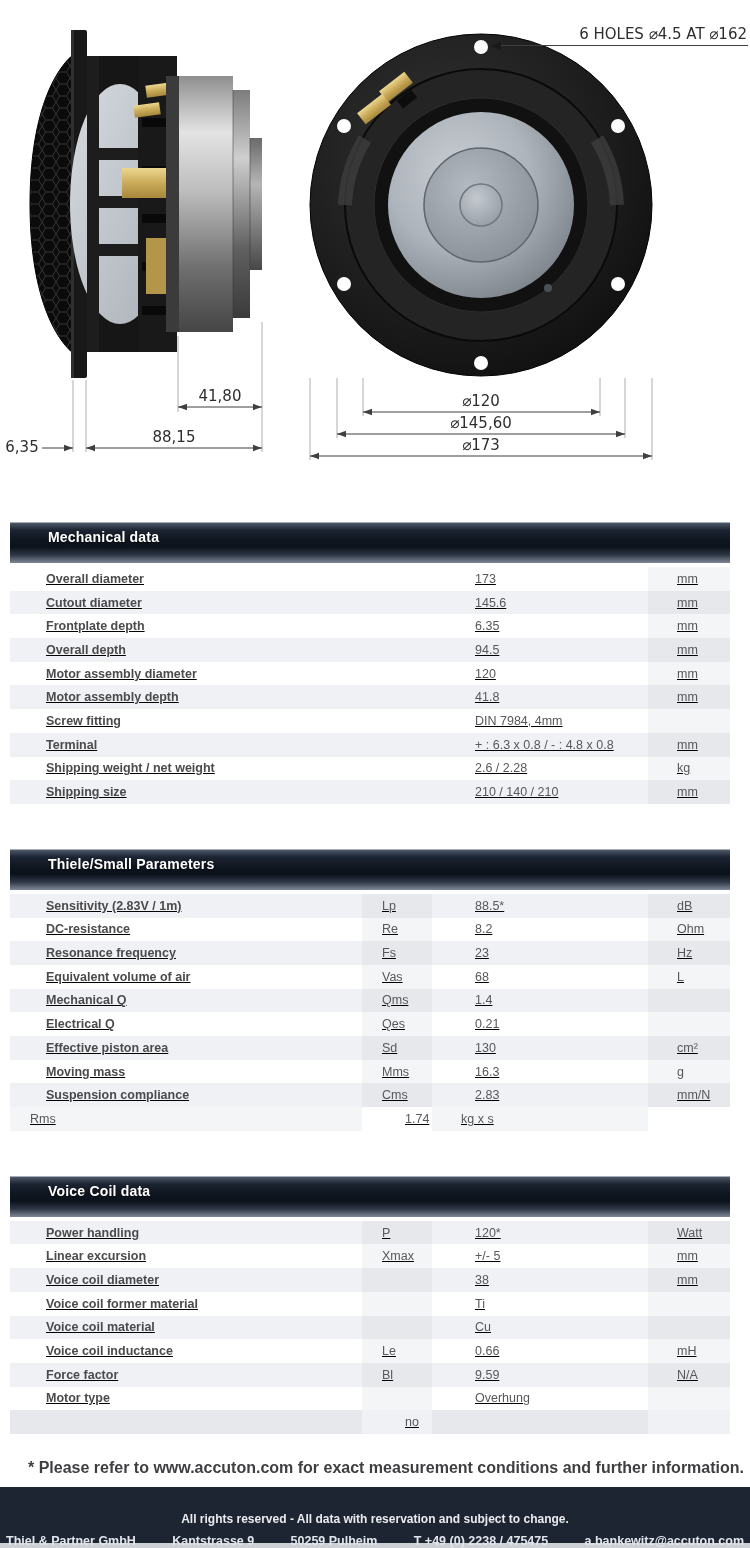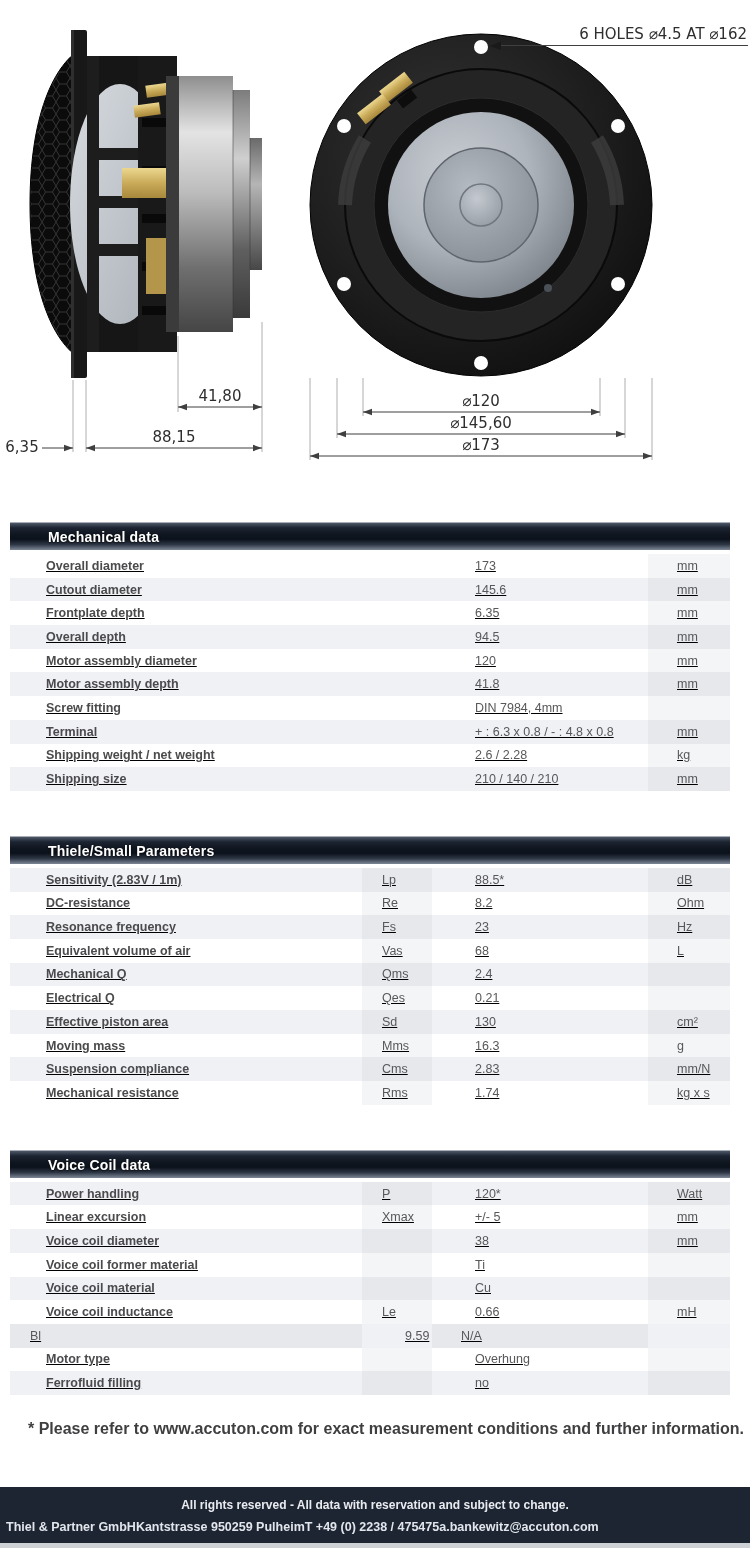--- a/index.html
+++ b/index.html
@@ -12,21 +12,21 @@
   .drawing-wrap{width:750px;height:470px;}
   svg text{font-family:"DejaVu Sans","Liberation Sans",sans-serif;}
   .dim-label{font-size:15px;fill:#2e2e2e;}
   .note-label{font-size:15px;fill:#2e2e2e;}
 
   
   .tables{width:720px;margin:52px 0 0 10px;}
   .tbl{margin:0 0 0 0;}
   .tbl + .tbl{margin-top:45px;}
   .tbl-header{
-    height:28px;line-height:28px;
+    height:41px;line-height:28px;
     padding-left:38px;box-sizing:border-box;
     color:#ffffff;font-size:14px;font-weight:bold;letter-spacing:.2px;
     text-shadow:0 1px 2px rgba(0,0,0,.65);
     border-top:1px solid #a7aeb9;
     background:linear-gradient(180deg,#4d5766 0%,#1c2432 18%,#10161f 42%,#0c121b 60%,#2e3746 80%,#7e8897 100%);
   }
   .tbl-body{margin-top:4px;text-decoration:underline;}
   .trow{
     display:grid;
     grid-template-columns:352px 70px 216px 82px;
@@ -48,25 +48,25 @@
     font-size:16px;font-weight:bold;color:#3f3f42;
   }
 
   
   .footer{
     position:absolute;left:0;bottom:0;width:750px;height:61px;
     background:#1d2533;box-sizing:border-box;
     border-bottom:5px solid #cdd0d5;
   }
   .footer-line1{
-    text-align:center;margin-top:11px;
+    text-align:center;margin-top:25px;
     font-size:12px;font-weight:bold;color:#e9ebef;
   }
   .footer-line2{
-    display:flex;
+    display:flex;justify-content:space-between;
     padding:0 6px;margin-top:8px;
     font-size:12.5px;font-weight:bold;color:#e2e6ec;
   }
 </style>
 </head>
 <body>
 
 <div class="drawing-wrap">
 <svg width="750" height="470" viewBox="0 0 750 470" xmlns="http://www.w3.org/2000/svg">
   <defs>
@@ -351,21 +351,21 @@
         </div>
         <div class="trow">
           <div class="cell c-label">Equivalent volume of air</div>
           <div class="cell c-sym">Vas</div>
           <div class="cell c-val">68</div>
           <div class="cell c-unit">L</div>
         </div>
         <div class="trow">
           <div class="cell c-label">Mechanical Q</div>
           <div class="cell c-sym">Qms</div>
-          <div class="cell c-val">2.4</div>
+          <div class="cell c-val">1.4</div>
           <div class="cell c-unit"></div>
         </div>
         <div class="trow">
           <div class="cell c-label">Electrical Q</div>
           <div class="cell c-sym">Qes</div>
           <div class="cell c-val">0.21</div>
           <div class="cell c-unit"></div>
         </div>
         <div class="trow">
           <div class="cell c-label">Effective piston area</div>
@@ -379,21 +379,20 @@
           <div class="cell c-val">16.3</div>
           <div class="cell c-unit">g</div>
         </div>
         <div class="trow">
           <div class="cell c-label">Suspension compliance</div>
           <div class="cell c-sym">Cms</div>
           <div class="cell c-val">2.83</div>
           <div class="cell c-unit">mm/N</div>
         </div>
         <div class="trow">
-          <div class="cell c-label">Mechanical resistance</div>
           <div class="cell c-sym">Rms</div>
           <div class="cell c-val">1.74</div>
           <div class="cell c-unit">kg x s</div>
         </div>
       </div>
   </section>
 
   <section class="tbl">
     <div class="tbl-header">Voice Coil data</div>
     <div class="tbl-body start-gray sym-tint">
@@ -427,32 +426,32 @@
           <div class="cell c-val">Cu</div>
           <div class="cell c-unit"></div>
         </div>
         <div class="trow">
           <div class="cell c-label">Voice coil inductance</div>
           <div class="cell c-sym">Le</div>
           <div class="cell c-val">0.66</div>
           <div class="cell c-unit">mH</div>
         </div>
         <div class="trow">
+          <div class="cell c-label">Force factor</div>
           <div class="cell c-sym">Bl</div>
           <div class="cell c-val">9.59</div>
           <div class="cell c-unit">N/A</div>
         </div>
         <div class="trow">
           <div class="cell c-label">Motor type</div>
           <div class="cell c-sym"></div>
           <div class="cell c-val">Overhung</div>
           <div class="cell c-unit"></div>
         </div>
         <div class="trow">
-          <div class="cell c-label">Ferrofluid filling</div>
           <div class="cell c-sym"></div>
           <div class="cell c-val">no</div>
           <div class="cell c-unit"></div>
         </div>
       </div>
   </section>
 
 </div>
 
 <div class="footnote">* Please refer to www.accuton.com for exact measurement conditions and further information.</div>

